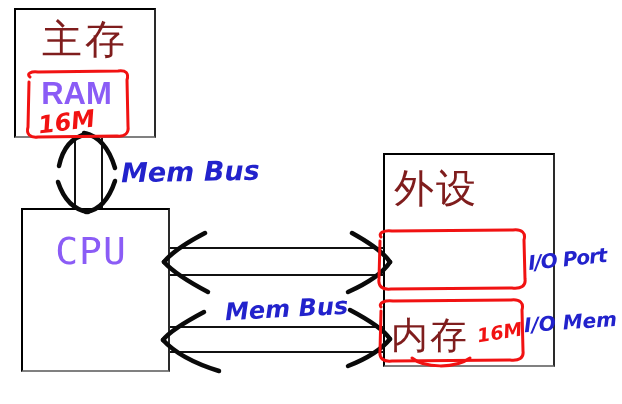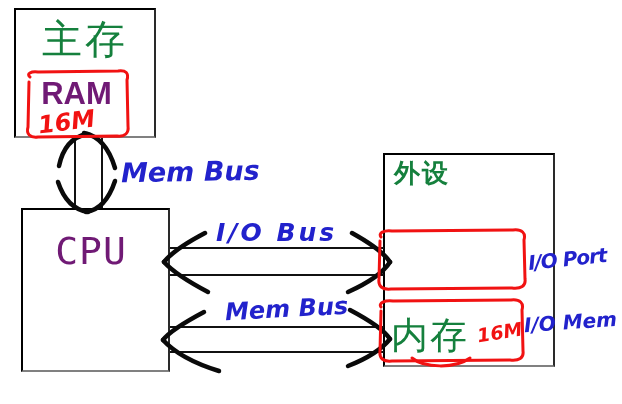--- a/index.html
+++ b/index.html
@@ -5,22 +5,22 @@
   html,body { margin:0; padding:0; background:#ffffff; }
   #canvas {
     position:relative; width:622px; height:404px; background:#ffffff;
     font-family:"DejaVu Sans", sans-serif; overflow:hidden;
   }
   .box {
     position:absolute; background:#ffffff;
     border:2px solid #000000; border-bottom-color:#808080; border-right-color:#2a2a2a;
     box-sizing:border-box;
   }
-  .cjk  { position:absolute; color:#15803d; font-family:"DejaVu Sans", sans-serif; line-height:1.05; white-space:nowrap; }
-  .latin{ position:absolute; color:#701a75; white-space:nowrap; }
+  .cjk  { position:absolute; color:#7f1d1d; font-family:"DejaVu Sans", sans-serif; line-height:1.05; white-space:nowrap; }
+  .latin{ position:absolute; color:#8b5cf6; white-space:nowrap; }
   .hw   { position:absolute; font-style:italic; font-weight:bold; white-space:nowrap;
           font-family:"DejaVu Sans", sans-serif; }
   .hw.blue { color:#2222cc; }
   .hw.red  { color:#f11212; }
   svg.overlay { position:absolute; left:0; top:0; pointer-events:none; }
 </style>
 </head>
 <body>
 
 <div id="canvas">
@@ -28,26 +28,25 @@
   <div class="box" style="left:14px; top:8px; width:142px; height:130px;"></div>
   <div class="box" style="left:21px; top:208px; width:149px; height:164px;"></div>
   <div class="box" style="left:383px; top:153px; width:172px; height:214px;"></div>
 
   <div class="cjk" style="left:14px; top:18px; width:142px; text-align:center; font-size:40px; letter-spacing:3px;">主存</div>
   <div class="latin" style="left:25px; top:76px; width:103px; text-align:center; font-size:31px; font-weight:bold; font-family:'Liberation Sans',sans-serif;">RAM</div>
   <div class="hw red" style="left:38px; top:108px; font-size:24px; transform:rotate(-7deg);">16M</div>
 
   <div class="latin" style="left:21px; top:229px; width:140px; text-align:center; font-size:38px; font-family:'DejaVu Sans Mono',monospace; letter-spacing:1px;">CPU</div>
 
-  <div class="cjk" style="left:394px; top:160px; font-size:26px; letter-spacing:2px;font-weight:bold;">外设</div>
+  <div class="cjk" style="left:394px; top:167px; font-size:40px; letter-spacing:2px;">外设</div>
   <div class="cjk" style="left:391px; top:317px; font-size:37px; letter-spacing:2px;">内存</div>
   <div class="hw red" style="left:477px; top:321px; font-size:19px; transform:rotate(-9deg);">16M</div>
 
   <div class="hw blue" style="left:121px; top:156px; font-size:27px; transform:rotate(-1deg);">Mem Bus</div>
-  <div class="hw blue" style="left:216px; top:218px; font-size:25px; letter-spacing:3px;">I/O Bus</div>
   <div class="hw blue" style="left:225px; top:295px; font-size:24px; transform:rotate(-3deg);">Mem Bus</div>
   <div class="hw blue" style="left:528px; top:247px; font-size:20px; transform:rotate(-6deg); letter-spacing:-1px;">I/O Port</div>
   <div class="hw blue" style="left:524px; top:310px; font-size:20px; transform:rotate(-4deg);">I/O Mem</div>
 
   <svg class="overlay" width="622" height="404" viewBox="0 0 622 404">
 
     <g stroke="#111111" stroke-width="2" fill="none">
       <line x1="75" y1="138" x2="75" y2="208"></line>
       <line x1="102" y1="138" x2="102" y2="208"></line>
     </g>

